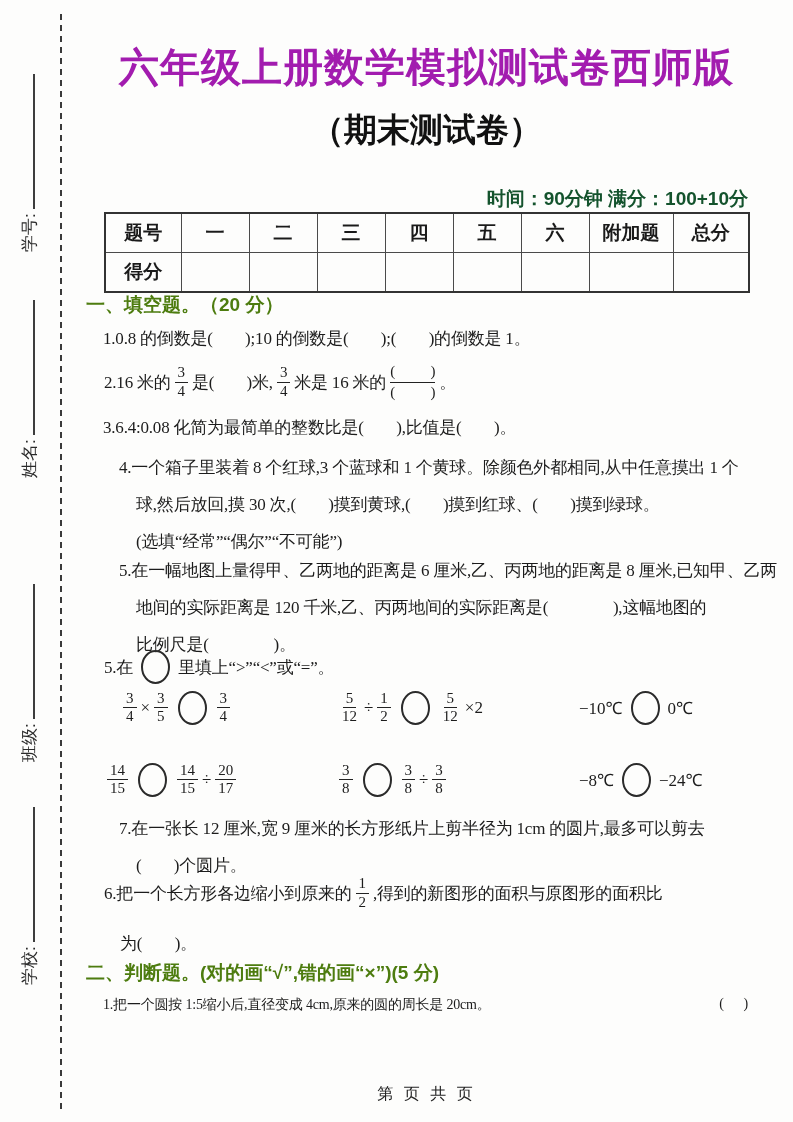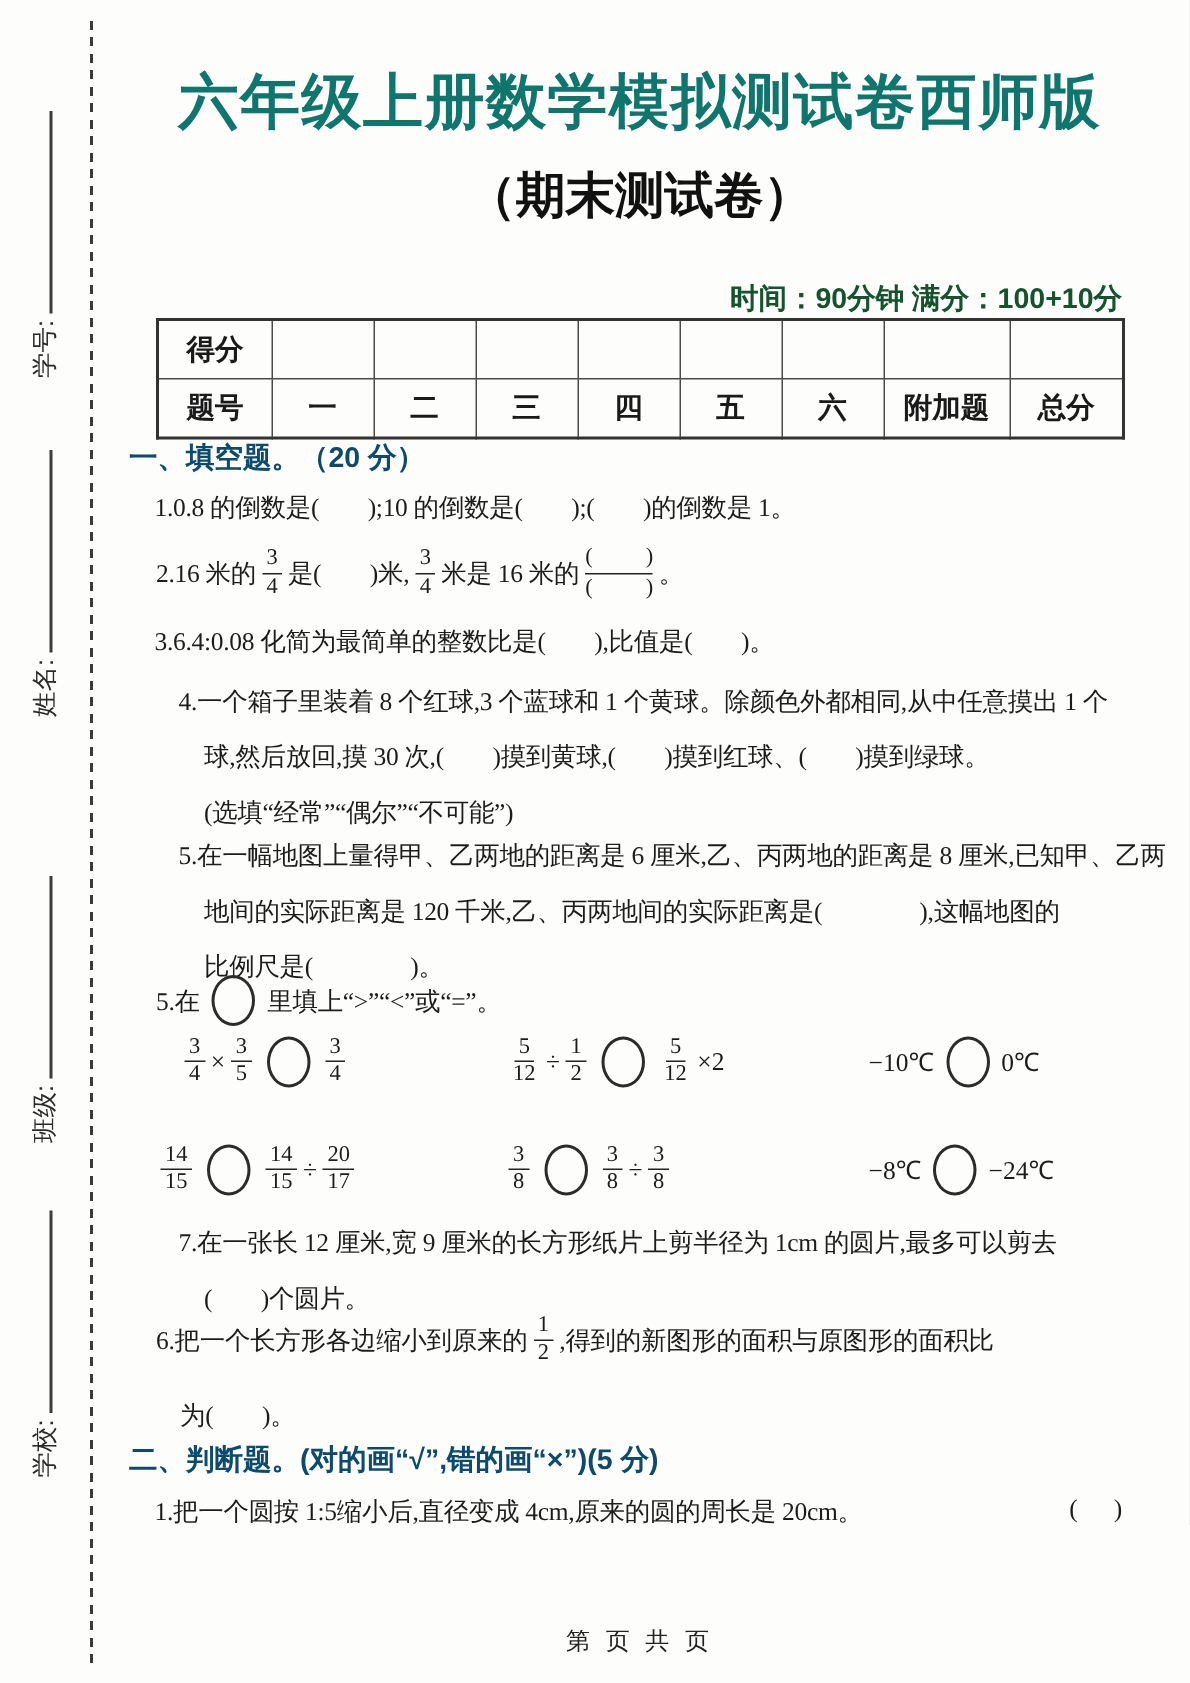--- a/index.html
+++ b/index.html
@@ -23,21 +23,21 @@
     transform-origin:0 0;
     white-space:nowrap;
     font-size:17px;color:#2a2a2a;
     font-family:"Liberation Sans", sans-serif;
   }
   .sf-line{display:inline-block;width:135px;height:1em;border-bottom:2px solid #3d3d3d;margin-left:4px;}
   
   .title{
     position:absolute;left:70px;right:10px;top:40px;
     text-align:center;font-size:40px;font-weight:bold;letter-spacing:1px;
-    font-family:"Liberation Sans", sans-serif;color:#0f766e;
+    font-family:"Liberation Sans", sans-serif;color:#a21caf;
   }
   .subtitle{
     position:absolute;left:70px;right:10px;top:108px;
     text-align:center;font-size:33px;font-weight:bold;
     font-family:"Liberation Sans", sans-serif;color:#111;
   }
   .meta{
     position:absolute;right:45px;top:186px;
     font-size:19px;font-weight:bold;
     font-family:"Liberation Sans", sans-serif;color:#14532d;
@@ -50,21 +50,21 @@
   }
   .score-table td{
     border:1px solid #4a4a4a;height:38px;text-align:center;
     font-size:19px;font-weight:bold;color:#1a1a1a;padding:0;
   }
   .score-table{border:2px solid #333;}
   
   .line{position:absolute;left:103px;font-size:17px;white-space:pre;letter-spacing:-0.2px;}
   .heading{
     left:86px;font-size:19px;font-weight:bold;letter-spacing:0;
-    font-family:"Liberation Sans", sans-serif;color:#0c4a6e;
+    font-family:"Liberation Sans", sans-serif;color:#4d7c0f;
   }
   .block{position:absolute;left:103px;font-size:17px;line-height:37px;letter-spacing:-0.2px;margin-left:16px;}
   .block .qline{white-space:pre;}
   .block .cont{margin-left:17px;}
   .tokens{position:absolute;left:103px;display:flex;align-items:center;font-size:17px;letter-spacing:-0.2px;}
   .tokens .tok{white-space:pre;margin:0 1px;text-align:right;}
   
   .frac{
     display:inline-flex;flex-direction:column;align-items:center;
     font-size:15px;line-height:1.15;margin:0 3px;vertical-align:middle;
@@ -89,21 +89,21 @@
     position:absolute;left:104px;width:650px;
     display:grid;grid-template-columns:232px 242px auto;
     align-items:center;font-size:17px;
   }
   .q6cell{display:flex;align-items:center;}
   .q6cell .tok{white-space:pre;margin:0 1px;}
   
   .flexline{
     position:absolute;left:103px;width:645px;
     display:flex;justify-content:space-between;
-    font-size:17px;white-space:pre;letter-spacing:-0.2px;
+    font-size:14px;white-space:pre;letter-spacing:-0.2px;
   }
   .footer{
     position:absolute;left:60px;right:0;top:1084px;
     text-align:center;font-size:16px;letter-spacing:3px;color:#222;
     font-family:"Liberation Sans", sans-serif;
   }
 </style>
 </head>
 <body>
 
@@ -134,41 +134,41 @@
         <col style="width: 68px;">
         <col style="width: 68px;">
         <col style="width: 68px;">
         <col style="width: 68px;">
         <col style="width: 68px;">
         <col style="width: 68px;">
         <col style="width: 84px;">
         <col style="width: 76px;">
       </colgroup>
     <tbody>
-      <tr id="score-row">
-          <td>得分</td>
-          <td></td>
-          <td></td>
-          <td></td>
-          <td></td>
-          <td></td>
-          <td></td>
-          <td></td>
-          <td></td>
-        </tr>
       <tr id="score-header">
           <td>题号</td>
           <td>一</td>
           <td>二</td>
           <td>三</td>
           <td>四</td>
           <td>五</td>
           <td>六</td>
           <td>附加题</td>
           <td>总分</td>
+        </tr>
+      <tr id="score-row">
+          <td>得分</td>
+          <td></td>
+          <td></td>
+          <td></td>
+          <td></td>
+          <td></td>
+          <td></td>
+          <td></td>
+          <td></td>
         </tr>
     </tbody>
   </table>
 
   <div class="heading line" style="top:292px">一、填空题。（20 分）</div>
 
   <div class="line" style="top:327px">1.0.8 的倒数是(        );10 的倒数是(        );(        )的倒数是 1。</div>
 
   <div class="tokens" style="top:356px;height:52px">
       <span class="tok">2.16 米的</span>

